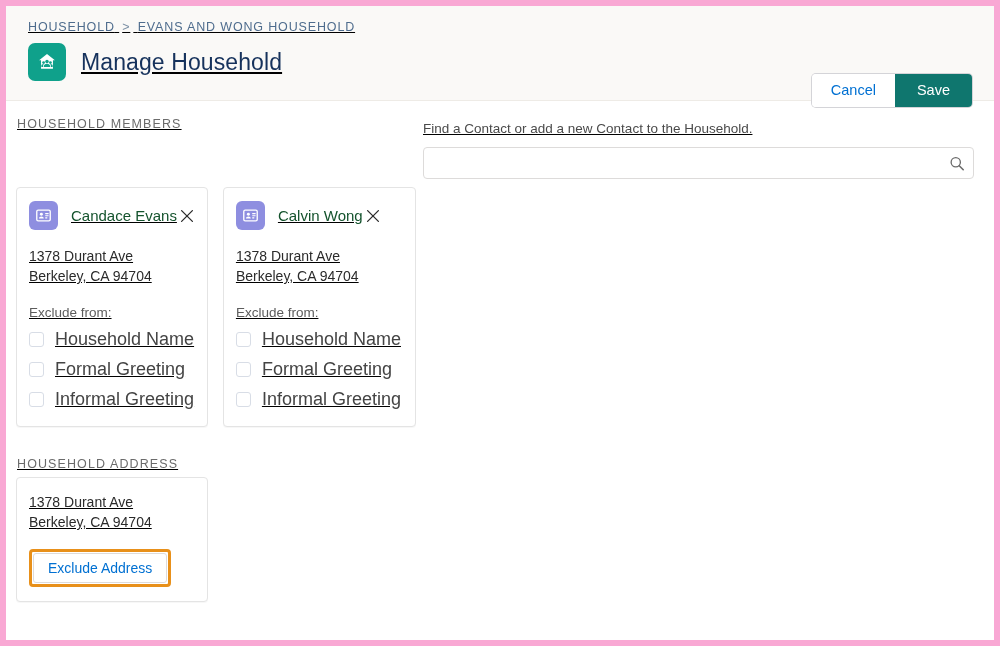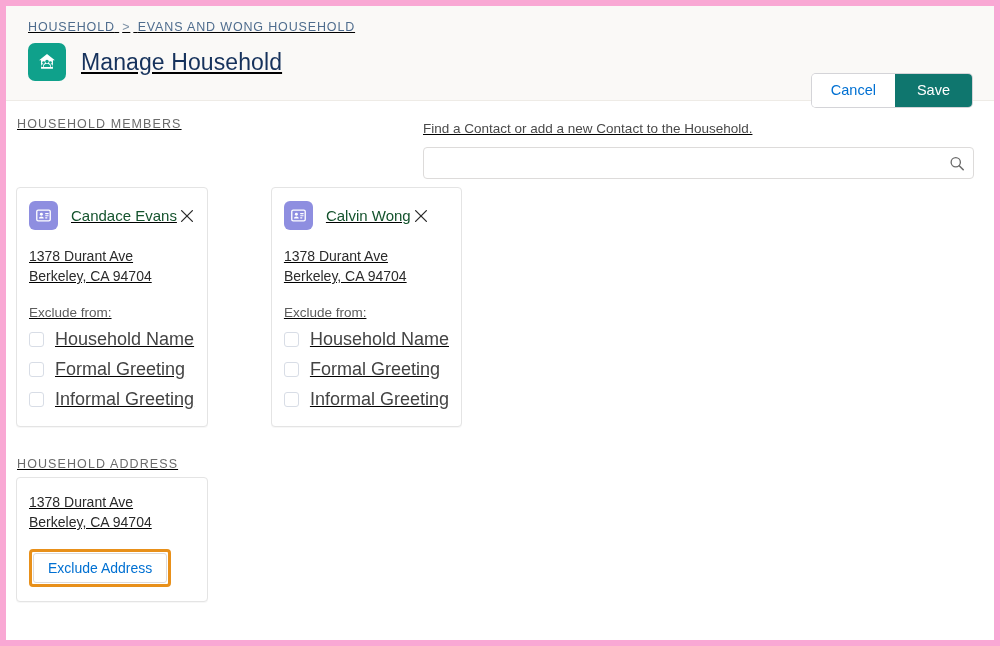--- a/index.html
+++ b/index.html
@@ -129,21 +129,21 @@
   }
   .member-card {
     width: 192px;
     box-sizing: border-box;
     border: 1px solid #e4e4e4;
     border-radius: 4px;
     background: #ffffff;
     padding: 13px 12px 16px 12px;
     box-shadow: 0 1px 1px rgba(0,0,0,0.035);
   }
-  .member-card.narrow { width: 201px; margin-left: 48px; }
+  .member-card.narrow { width: 201px; }
 
   .member-head {
     display: flex;
     align-items: center;
     margin-bottom: 16px;
   }
   .contact-icon {
     width: 29px;
     height: 29px;
     border-radius: 6px;

